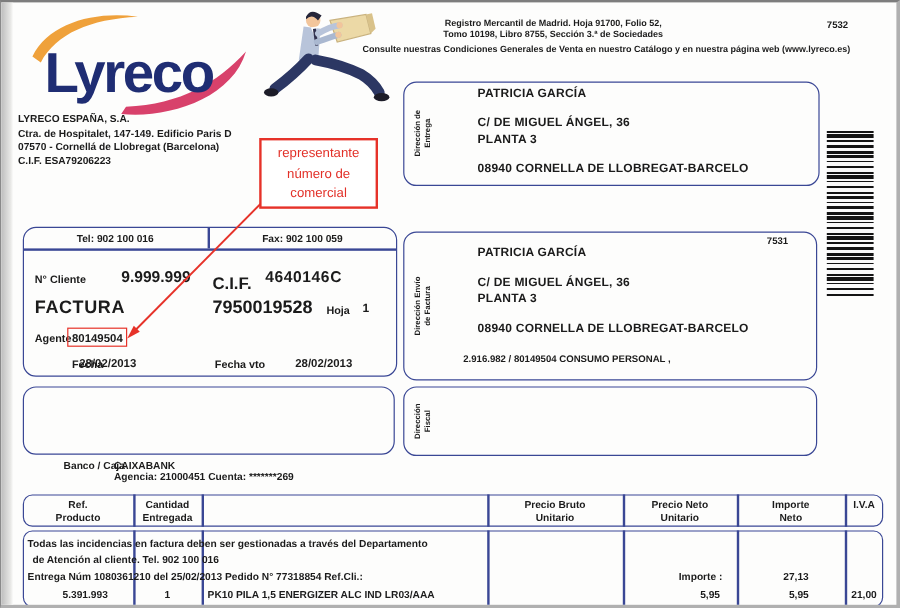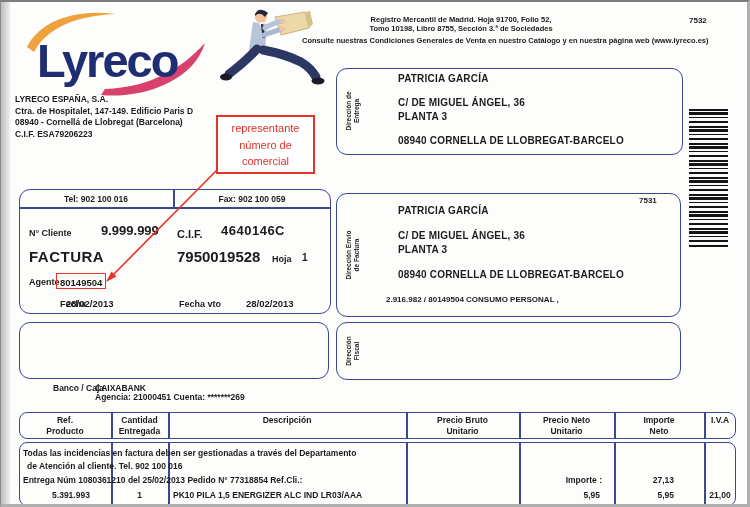--- a/index.html
+++ b/index.html
@@ -54,21 +54,21 @@
   </svg>
 
   <div class="abs small nw" style="left:300px;top:13px;width:320px;text-align:center;">Registro Mercantil de Madrid. Hoja 91700, Folio 52,</div>
   <div class="abs small nw" style="left:300px;top:22px;width:320px;text-align:center;">Tomo 10198, Libro 8755, Sección 3.ª de Sociedades</div>
   <div class="abs small nw" style="left:301px;top:34px;">Consulte nuestras Condiciones Generales de Venta en nuestro Catálogo y en nuestra página web (www.lyreco.es)</div>
   <div class="abs b" style="left:688px;top:14px;font-size:8px;">7532</div>
 
   <div class="abs" style="left:14px;top:92px;font-size:8.5px;line-height:11.5px;font-weight:bold;">
     <div>LYRECO ESPAÑA, S.A.</div>
     <div>Ctra. de Hospitalet, 147-149. Edificio Paris D</div>
-    <div>08940 - Cornellá de Llobregat (Barcelona)</div>
+    <div>07570 - Cornellá de Llobregat (Barcelona)</div>
     <div>C.I.F. ESA79206223</div>
   </div>
 
   <div class="redbox" style="left:215px;top:113px;width:95px;height:52px;padding-top:3px;">
     <div>representante</div>
     <div>número de</div>
     <div>comercial</div>
   </div>
   <svg class="abs" style="left:95px;top:160px;z-index:5;" width="135" height="130" viewBox="0 0 135 130">
     <line x1="121" y1="8" x2="13" y2="117" stroke="#e63229" stroke-width="1.6"></line>
@@ -88,21 +88,21 @@
   <div class="barcode"></div>
 
   <div class="box" style="left:18px;top:187px;width:312px;height:125px;"></div>
   <div class="vline" style="left:172px;top:188px;height:17px;"></div>
   <div class="hline" style="left:19px;top:205px;width:310px;"></div>
   <div class="abs b nw" style="left:18px;top:192px;width:154px;text-align:center;font-size:8.5px;">Tel: 902 100 016</div>
   <div class="abs b nw" style="left:172px;top:192px;width:158px;text-align:center;font-size:8.5px;">Fax: 902 100 059</div>
 
   <div class="abs b nw" style="left:28px;top:226px;font-size:9px;">N° Cliente</div>
   <div class="abs b nw" style="left:100px;top:221px;font-size:13px;">9.999.999</div>
-  <div class="abs b nw" style="left:176px;top:226px;font-size:11px;">C.I.F.</div>
+  <div class="abs b nw" style="left:176px;top:226px;font-size:14px;">C.I.F.</div>
   <div class="abs b nw" style="left:220px;top:221px;font-size:13px;letter-spacing:.5px;">4640146C</div>
 
   <div class="abs b nw" style="left:28px;top:246px;font-size:15px;letter-spacing:.5px;">FACTURA</div>
   <div class="abs b nw" style="left:176px;top:246px;font-size:15px;">7950019528</div>
   <div class="abs b nw" style="left:271px;top:252px;font-size:9px;">Hoja</div>
   <div class="abs b nw" style="left:301px;top:250px;font-size:10px;">1</div>
 
   <div class="abs b nw" style="left:28px;top:275px;font-size:9px;">Agente</div>
   <div class="redrect" style="left:55px;top:271px;width:50px;height:16px;"></div>
   <div class="abs b nw" style="left:59px;top:274.5px;font-size:9.5px;">80149504</div>
@@ -144,21 +144,20 @@
   <div class="vline" style="left:703px;top:410px;height:27px;"></div>
 
   <div class="th" style="left:18px;top:413px;width:92px;">
     <div>Ref.</div>
     <div>Producto</div>
   </div>
   <div class="th" style="left:110px;top:413px;width:57px;">
     <div>Cantidad</div>
     <div>Entregada</div>
   </div>
-  <div class="th" style="left:167px;top:413px;width:238px;">Descripción</div>
   <div class="th" style="left:405px;top:413px;width:113px;">
     <div>Precio Bruto</div>
     <div>Unitario</div>
   </div>
   <div class="th" style="left:518px;top:413px;width:95px;">
     <div>Precio Neto</div>
     <div>Unitario</div>
   </div>
   <div class="th" style="left:613px;top:413px;width:90px;">
     <div>Importe</div>

